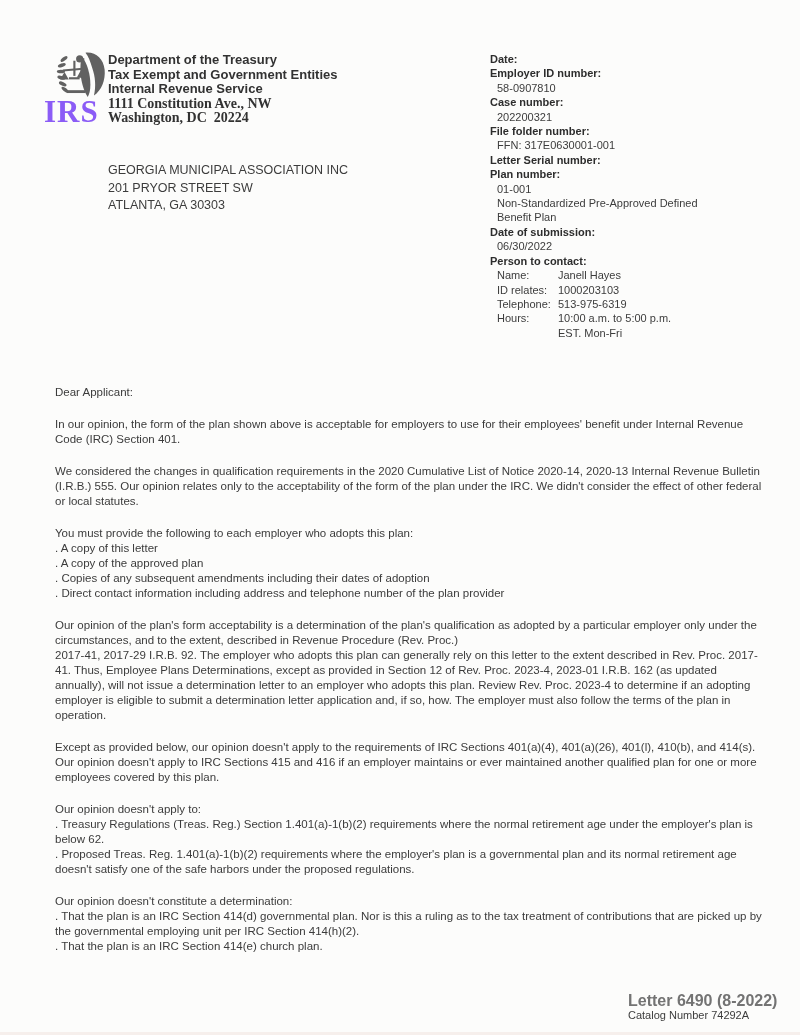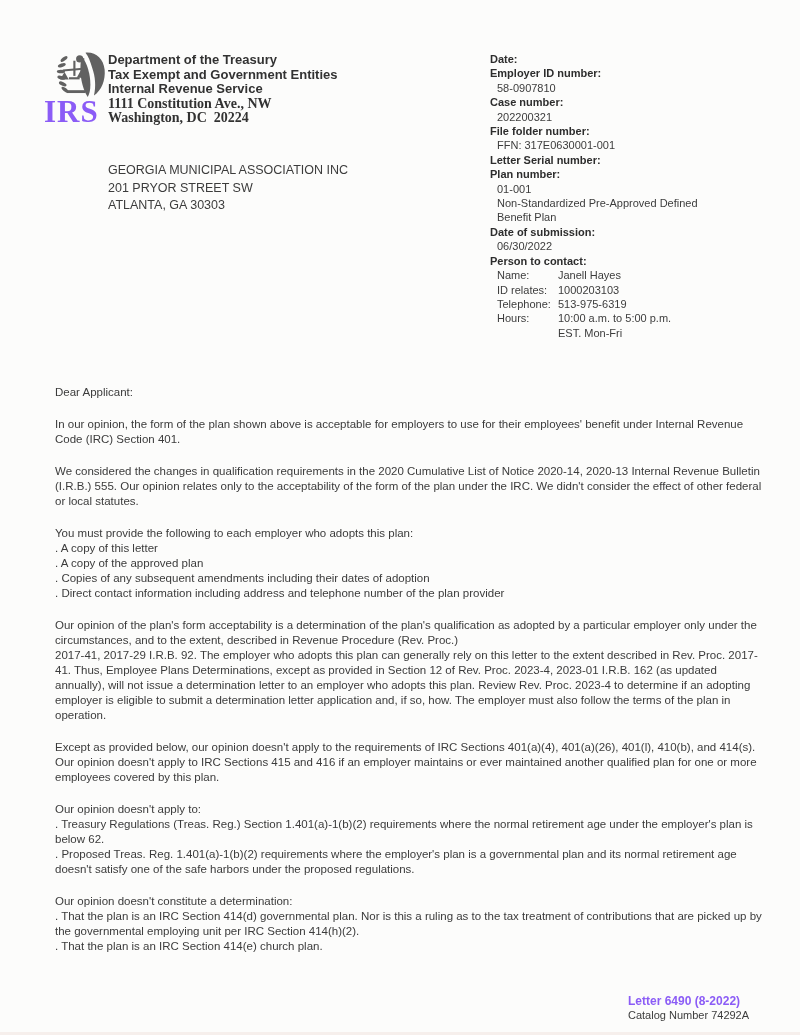--- a/index.html
+++ b/index.html
@@ -42,21 +42,21 @@
   .contact-key { width:68px; flex:0 0 68px; padding-left:7px; color:#3c3c3c; }
   .contact-val { white-space:pre-line; color:#3c3c3c; }
 
   
   .body-col { position:absolute; left:55px; top:385px; width:714px; font-size:11.5px; line-height:15px; color:#3b3b3b; }
   .body-col .salutation { margin:0 0 17px 0; }
   .body-col p.para { margin:0 0 17px 0; white-space:pre-line; }
 
   
   .footer { position:absolute; left:628px; top:994px; }
-  .footer-letter { font-weight:bold; font-size:12px; line-height:14px; color:#8b5cf6; }
+  .footer-letter { font-weight:bold; font-size:16px; line-height:14px; color:#737373; }
   .footer-catalog { font-size:11px; line-height:14px; color:#3c3c3c; }
 
   .scan-edge { position:absolute; left:0; bottom:0; width:100%; height:3px; background:#f6efec; }
 </style>
 </head>
 <body>
 
 <div class="page">
 
   <div class="logo-block">

